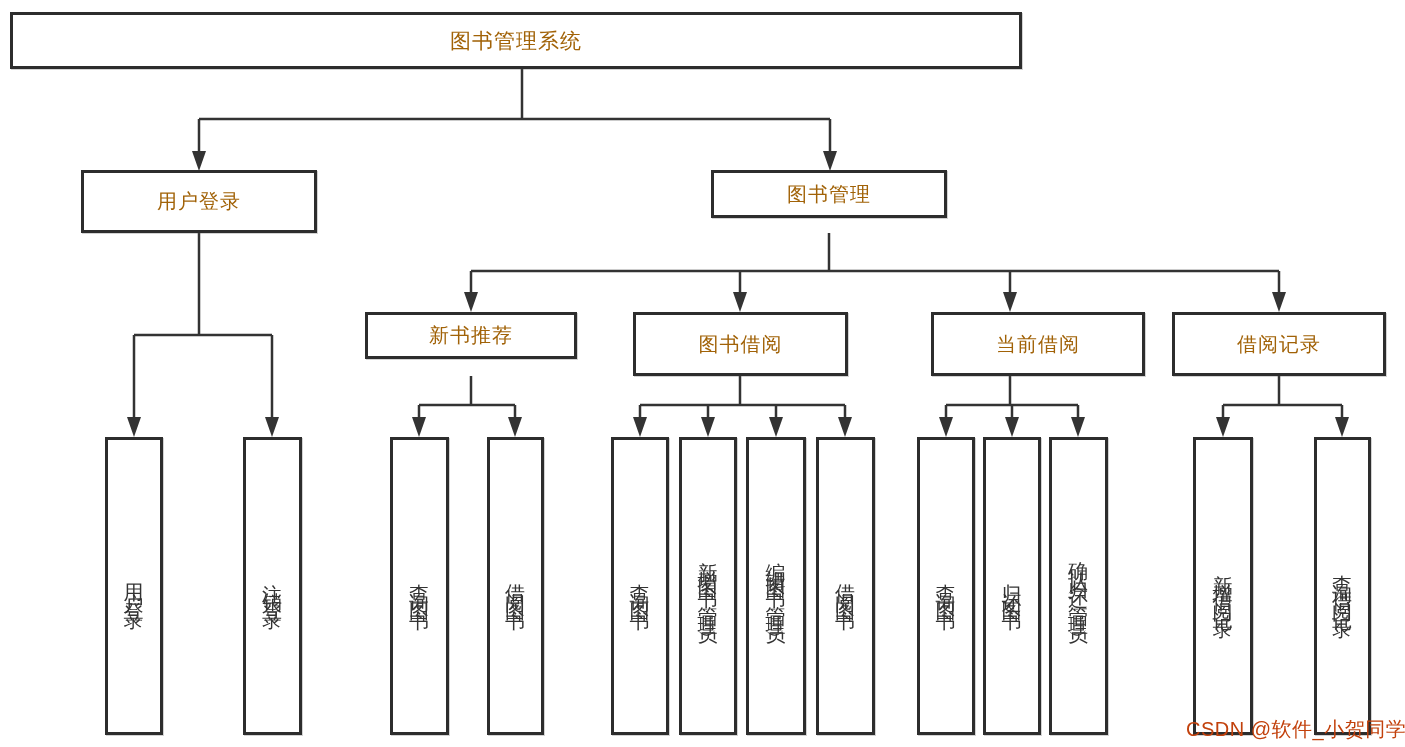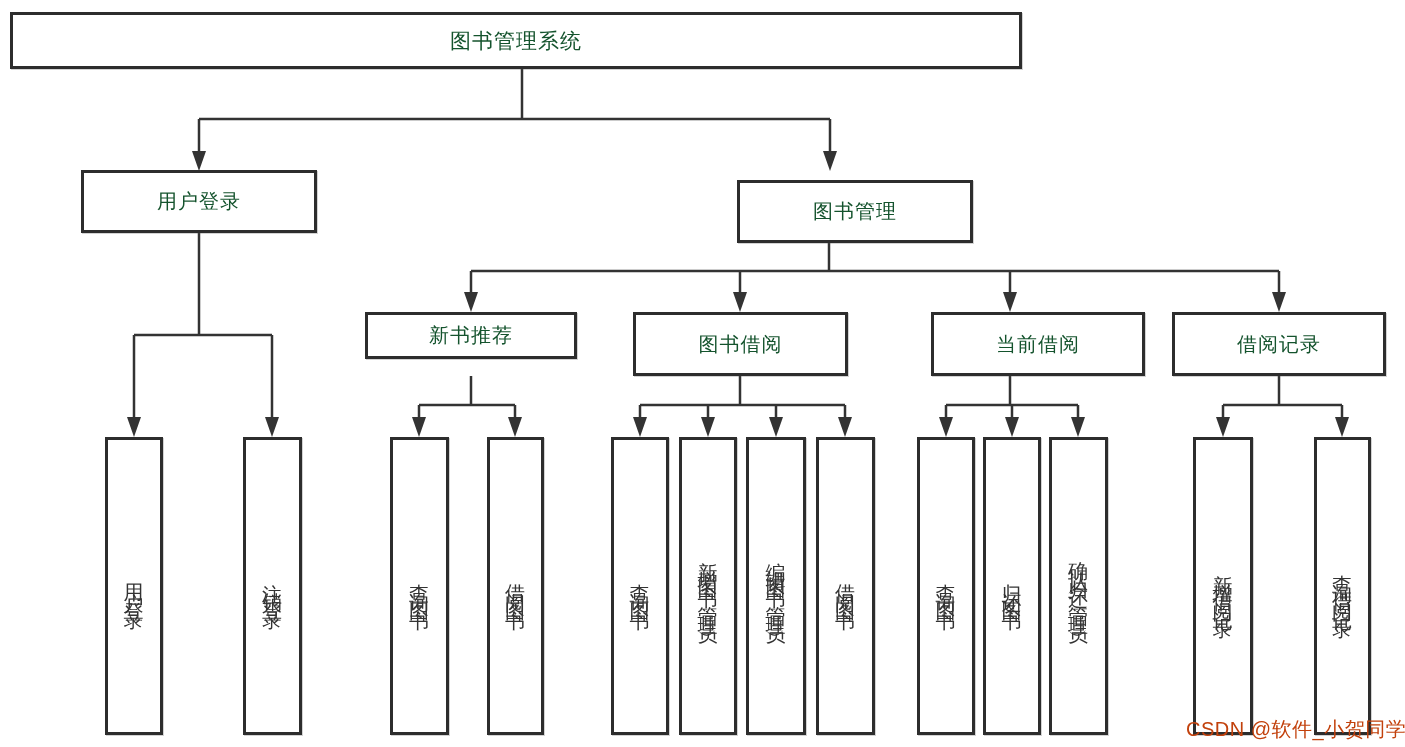--- a/index.html
+++ b/index.html
@@ -16,21 +16,21 @@
     position:absolute;
     box-sizing:border-box;
     border:3px solid #2d2d2d;
     background:#ffffff;
     display:flex;align-items:center;justify-content:center;
     box-shadow:1px 1px 0 rgba(80,80,80,0.25);
   }
   .hlabel{
     font-size:20px;
     letter-spacing:1px;
-    color:#14532d;
+    color:#a16207;
     white-space:nowrap;
   }
   .root-label{font-size:21px;}
   .tall .vtext{
     writing-mode:vertical-rl;
     text-orientation:mixed;
     font-size:20px;
     letter-spacing:9px;
     color:#333333;
     line-height:1;
@@ -118,21 +118,21 @@
     </g>
   </svg>
 
   <div class="box" style="left:10px;top:12px;width:1012px;height:57px;">
     <span class="hlabel root-label">图书管理系统</span>
   </div>
 
   <div class="box" style="left:81px;top:170px;width:236px;height:63px;">
     <span class="hlabel">用户登录</span>
   </div>
-  <div class="box" style="left:737px;top:170px;width:236px;height:63px;margin-top:10px;">
+  <div class="box" style="left:711px;top:170px;width:236px;height:48px;">
     <span class="hlabel">图书管理</span>
   </div>
 
   <div class="box" style="left:365px;top:312px;width:212px;height:47px;">
     <span class="hlabel">新书推荐</span>
   </div>
   <div class="box" style="left:633px;top:312px;width:215px;height:64px;">
     <span class="hlabel">图书借阅</span>
   </div>
   <div class="box" style="left:903px;top:312px;width:214px;height:64px;margin-left:28px;">

